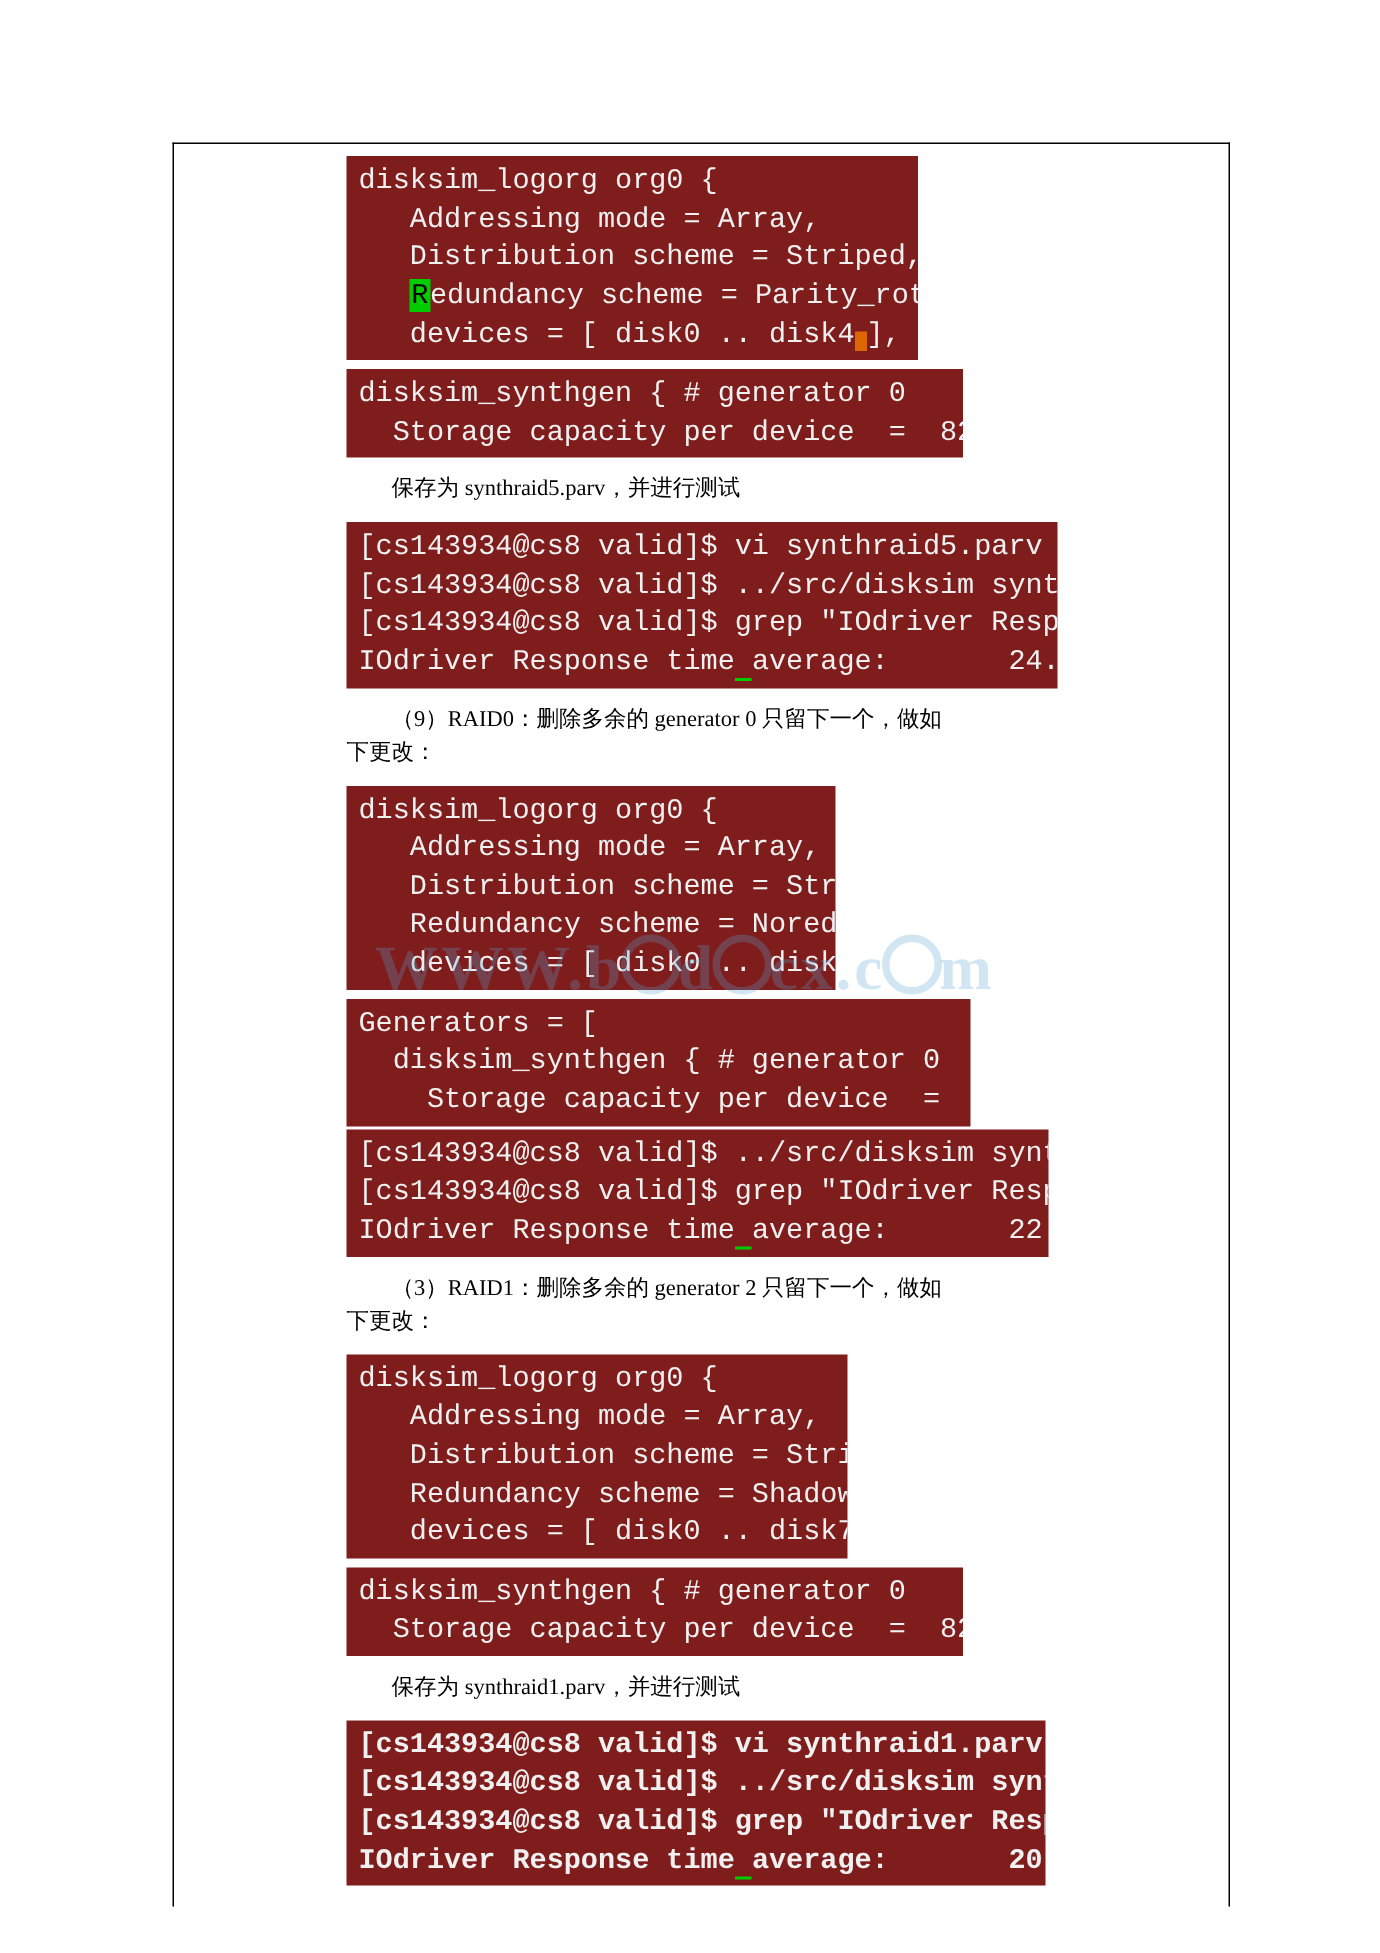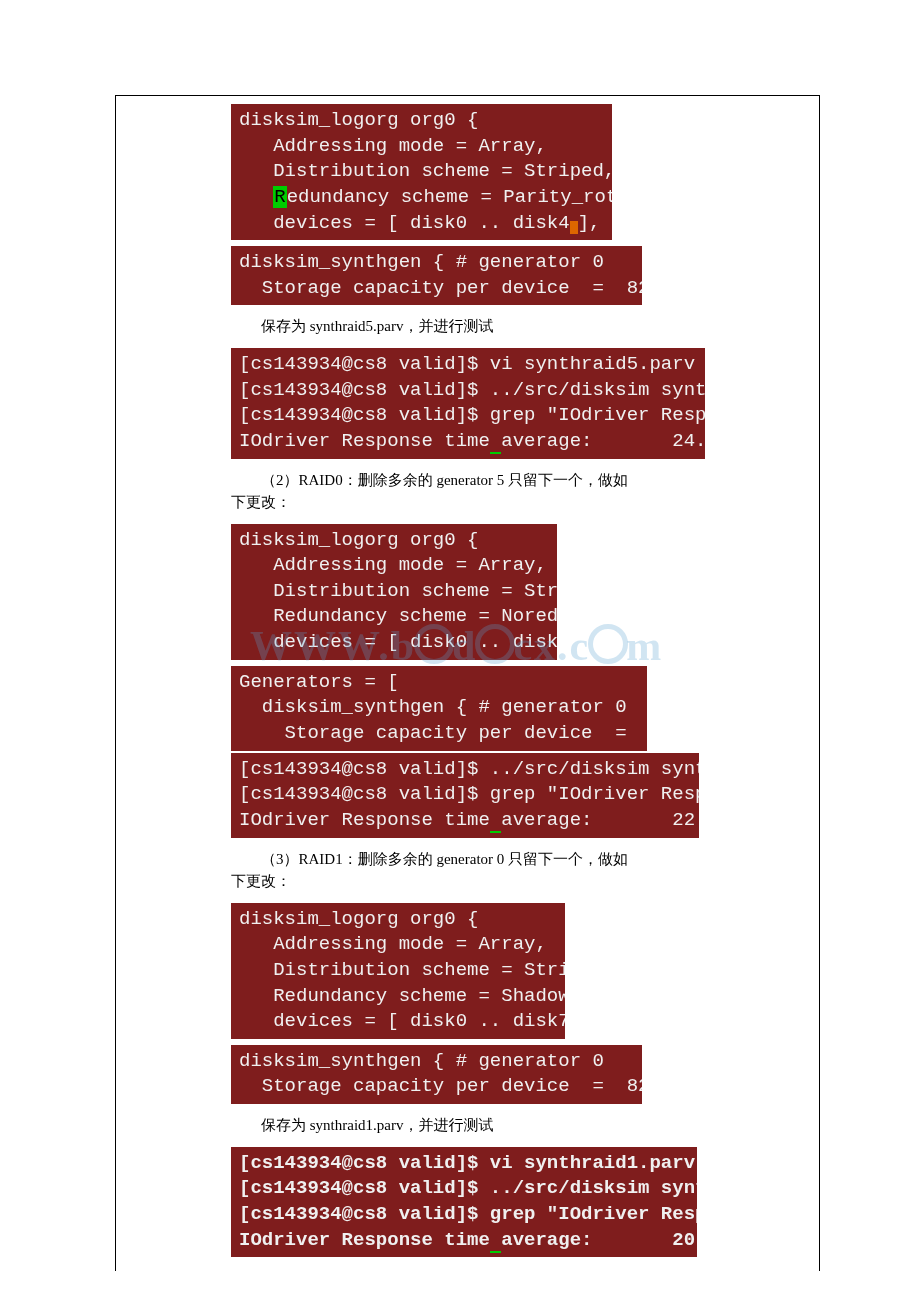--- a/index.html
+++ b/index.html
@@ -115,21 +115,21 @@
     <div class="para para-first">保存为 synthraid5.parv，并进行测试</div>
 
     <div class="indent-block">
       <span class="terminal" style="width:458px;">[cs143934@cs8 valid]$ vi synthraid5.parv
 [cs143934@cs8 valid]$ ../src/disksim synthraid5.parv synthrai
 [cs143934@cs8 valid]$ grep "IOdriver Response time average" s
 IOdriver Response time<span class="cursor"> </span>average:       24.305532</span>
     </div>
 
     <div class="hanging">
-      <div class="line1">（2）RAID0：删除多余的 generator 5 只留下一个，做如</div>
+      <div class="line1">（9）RAID0：删除多余的 generator 0 只留下一个，做如</div>
       <div>下更改：</div>
     </div>
 
     <div class="indent-block">
       <span class="terminal" style="width:310px;">disksim_logorg org0 {
    Addressing mode = Array,
    Distribution scheme = Striped,
    Redundancy scheme = Noredun,
    devices = [ disk0 .. disk3 ],</span>
       <span class="terminal" style="width:400px;margin-top:6px;">Generators = [
@@ -138,21 +138,21 @@
     </div>
 
 
     <div class="indent-block">
       <span class="terminal" style="width:452px;">[cs143934@cs8 valid]$ ../src/disksim synthraid0.parv synthra
 [cs143934@cs8 valid]$ grep "IOdriver Response time average"
 IOdriver Response time<span class="cursor"> </span>average:       22.603217</span>
     </div>
 
     <div class="hanging">
-      <div class="line1">（3）RAID1：删除多余的 generator 0 只留下一个，做如</div>
+      <div class="line1">（3）RAID1：删除多余的 generator 2 只留下一个，做如</div>
       <div>下更改：</div>
     </div>
 
     <div class="indent-block">
       <span class="terminal" style="width:318px;">disksim_logorg org0 {
    Addressing mode = Array,
    Distribution scheme = Striped,
    Redundancy scheme = Shadowed,
    devices = [ disk0 .. disk7 ],</span>
       <span class="terminal" style="width:395px;margin-top:6px;">disksim_synthgen { # generator 0

